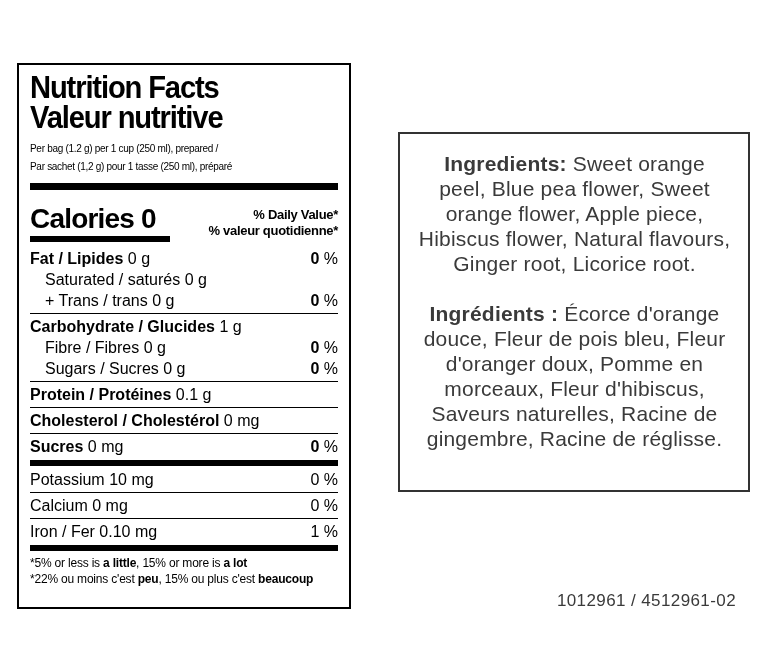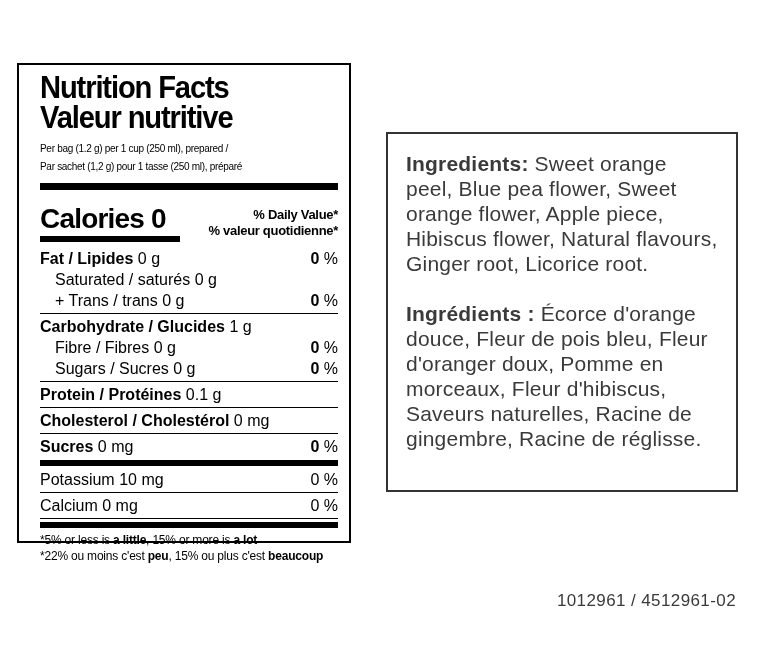--- a/index.html
+++ b/index.html
@@ -10,23 +10,23 @@
   }
   *{margin:0;padding:0;box-sizing:border-box;}
   html,body{background:var(--background);}
   body{
     width:770px;height:663px;position:relative;overflow:hidden;
     font-family:"Liberation Sans", sans-serif;
     color:var(--label-ink);
   }
   
   .nfb{
-    position:absolute;left:17px;top:63px;width:334px;height:480px;
+    position:absolute;left:17px;top:63px;width:334px;height:546px;
     border:2px solid var(--label-ink);
-    padding:8px 11px 0 21px;
+    padding:8px 11px 0 11px;
     background:var(--background);
   }
   .nfb-title{
     font-size:31px;line-height:30px;font-weight:bold;letter-spacing:-1.2px;
     transform:scaleX(0.94);transform-origin:left center;white-space:nowrap;
   }
   .serving{
     font-size:10px;line-height:18px;font-weight:normal;letter-spacing:-0.3px;
     white-space:nowrap;
   }
@@ -50,25 +50,26 @@
   .row.indent .lead{padding-left:15px;text-align:center;}
   .sep{height:1px;background:var(--label-ink);margin:2px 0;}
   .sep.thick{height:6px;margin:3px 0;}
   .fn{
     font-size:12px;line-height:16px;letter-spacing:-0.2px;white-space:nowrap;
   }
   .fn.first{margin-top:4px;}
   .fn b{font-weight:bold;}
   
   .ing-box{
-    position:absolute;left:386px;top:132px;width:352px;height:360px;
+    position:absolute;left:398px;top:132px;width:352px;height:360px;
     border:2px solid var(--border-dark);
     padding:17px 17px 0 18px;
     color:var(--muted-ink);
     background:var(--background);
+    text-align:center;
   }
   .ing{
     font-size:21px;line-height:25px;letter-spacing:0.2px;
   }
   .ing b{font-weight:bold;}
   .ing.fr{margin-top:25px;}
   
   .code{
     position:absolute;left:386px;top:591px;width:350px;
     text-align:right;font-size:17px;letter-spacing:0.4px;
@@ -141,20 +142,24 @@
     <div class="row">
       <span class="lead"><b></b><span>Potassium 10 mg</span></span>
       <span class="val"><b></b><span>0 %</span></span>
     </div>
     <div class="sep"></div>
     <div class="row">
       <span class="lead"><b></b><span>Calcium 0 mg</span></span>
       <span class="val"><b></b><span>0 %</span></span>
     </div>
     <div class="sep"></div>
+    <div class="row">
+      <span class="lead"><b></b><span>Iron / Fer 0.10 mg</span></span>
+      <span class="val"><b></b><span>1 %</span></span>
+    </div>
     <div class="sep thick"></div>
   </div>
 
   <div class="fn first"><span>*5% or less is </span><b>a little</b><span>, 15% or more is </span><b>a lot</b></div>
   <div class="fn"><span>*22% ou moins c'est </span><b>peu</b><span>, 15% ou plus c'est </span><b>beaucoup</b></div>
 </section>
 
 <section class="ing-box">
   <p class="ing en"><b>Ingredients:</b><span> Sweet orange peel, Blue pea flower, Sweet orange flower, Apple piece, Hibiscus flower, Natural flavours, Ginger root, Licorice root.</span></p>
   <p class="ing fr"><b>Ingrédients :</b><span> Écorce d'orange douce, Fleur de pois bleu, Fleur d'oranger doux, Pomme en morceaux, Fleur d'hibiscus, Saveurs naturelles, Racine de gingembre, Racine de réglisse.</span></p>

